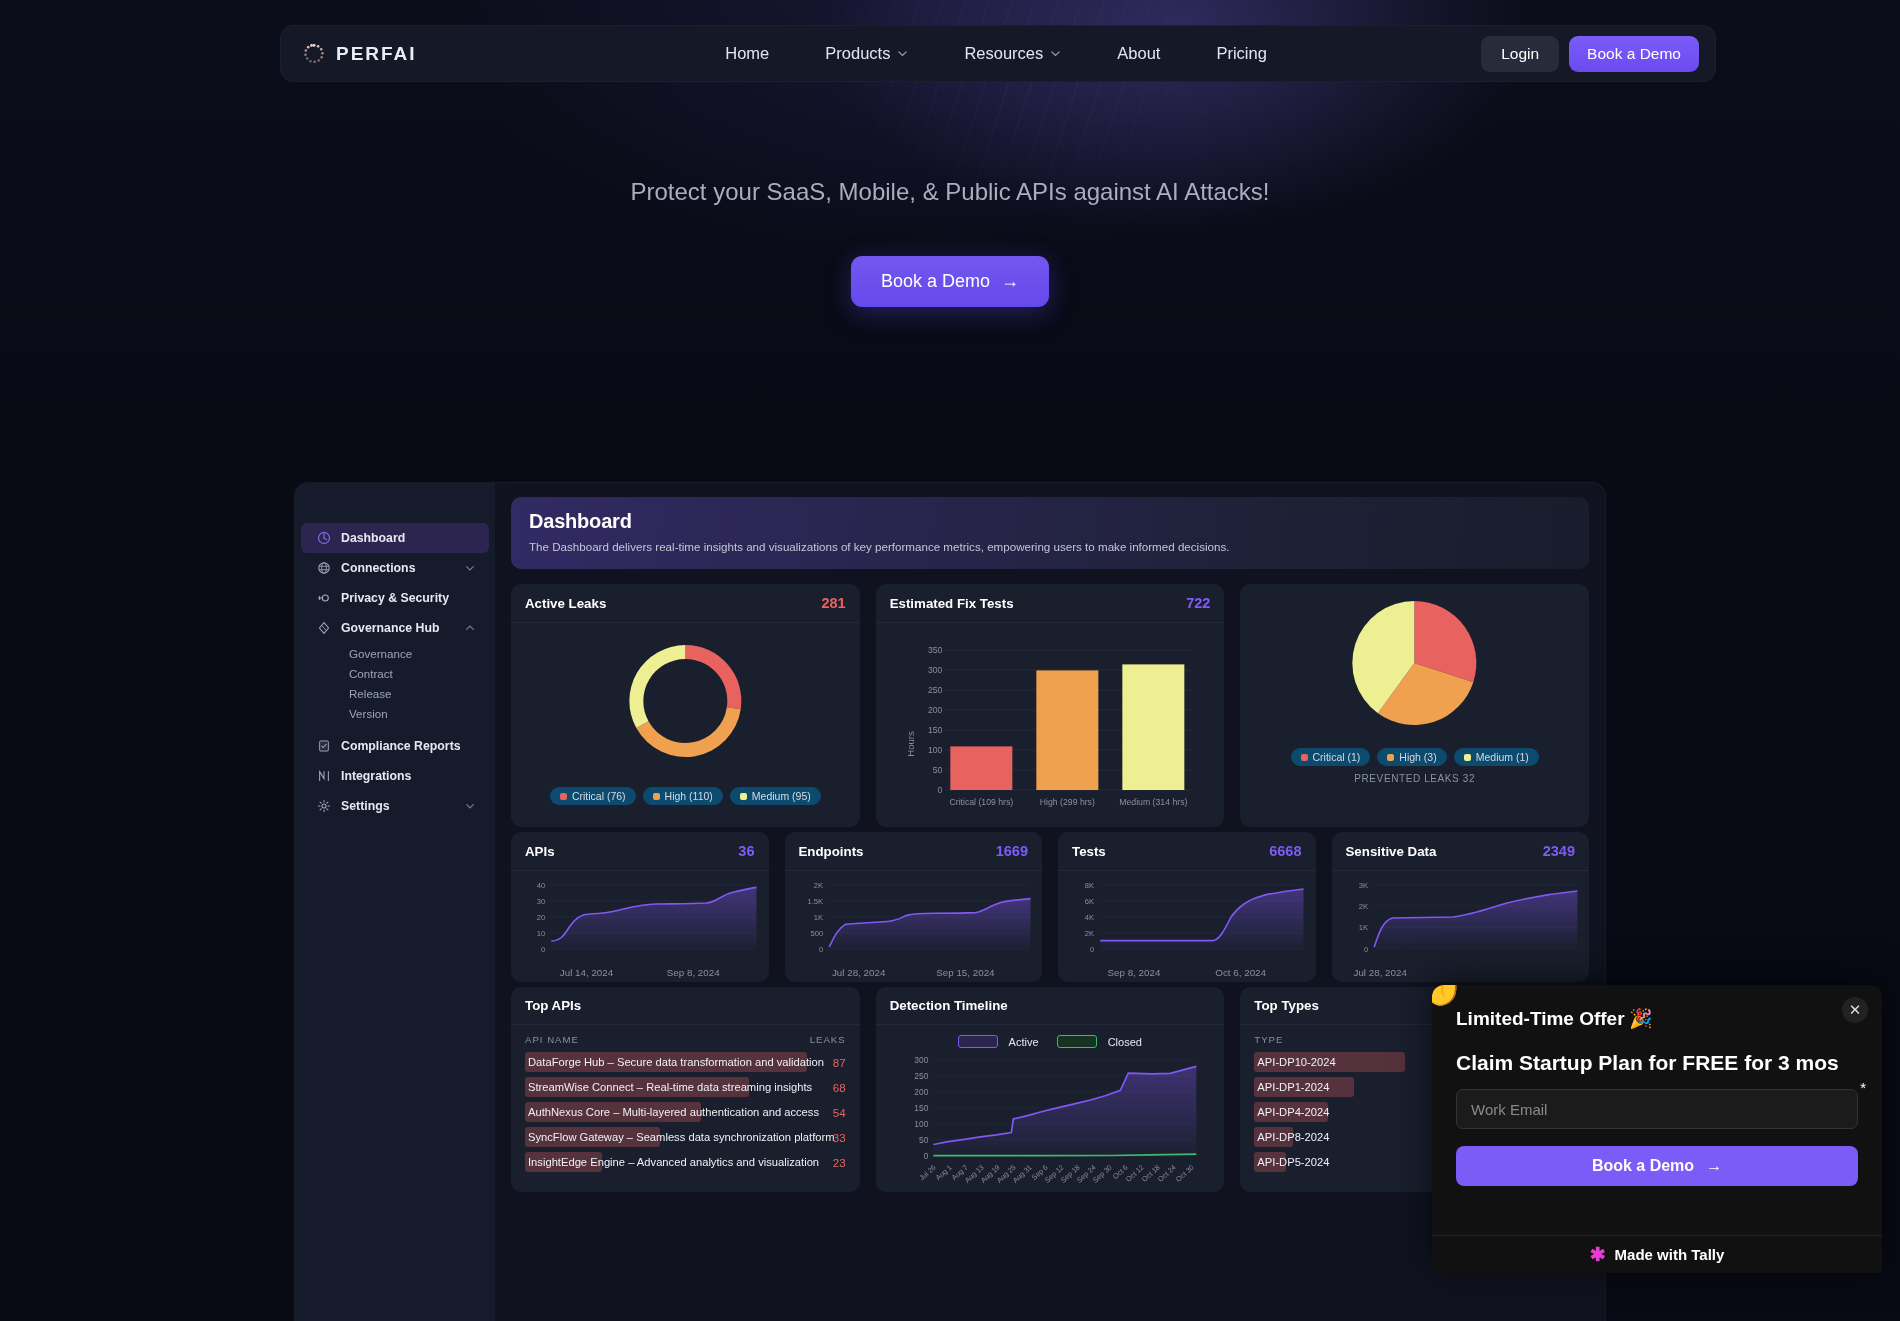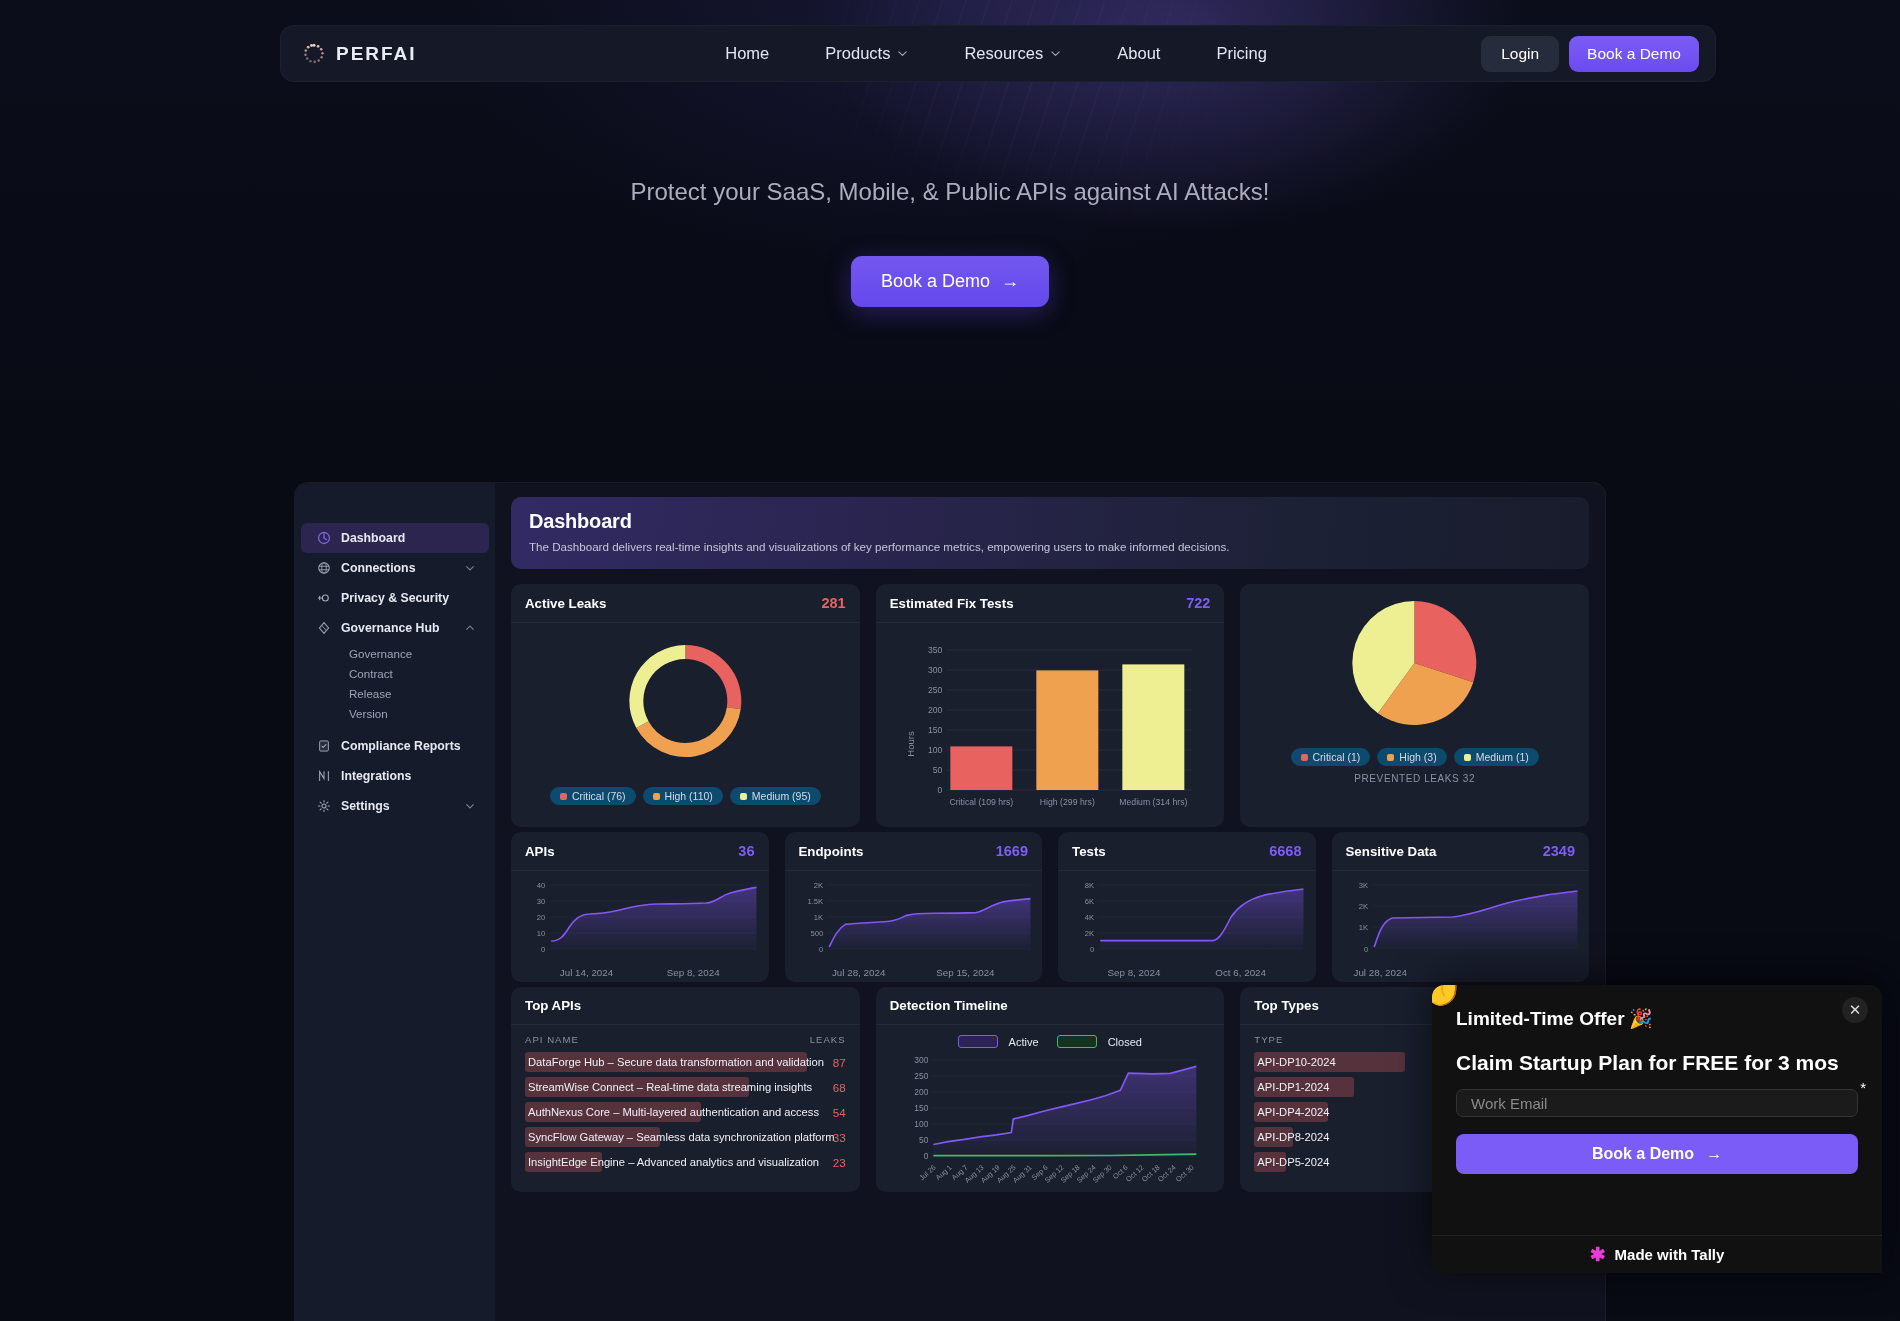--- a/index.html
+++ b/index.html
@@ -148,21 +148,21 @@
   .tally-body { padding:22px 24px 0 24px; }
   .tally-close {
     position:absolute; right:14px; top:12px; width:26px; height:26px; border-radius:50%;
     background:#222; color:#ddd; display:flex; align-items:center; justify-content:center;
     font-size:15px; cursor:pointer;
   }
   .tally-kicker { font-size:19px; font-weight:700; color:#fff; }
   .tally-head { font-size:21px; font-weight:700; color:#fff; margin-top:21px; }
   .tally-field { position:relative; margin-top:14px; }
   .tally-input {
-    width:100%; height:28px; background:#1b1b1b; border:1px solid #343434; border-radius:7px;
+    width:100%; height:40px; background:#1b1b1b; border:1px solid #343434; border-radius:7px;
     color:#eee; font-size:15px; padding:0 14px; font-family:"Liberation Sans",sans-serif;
   }
   .tally-input::placeholder { color:#8a8a8a; }
   .tally-req { position:absolute; right:-8px; top:-10px; color:#fff; font-size:15px; }
   .tally-submit {
     width:100%; height:40px; margin-top:17px; background:#7b5cf6; border:none; border-radius:8px;
     color:#fff; font-size:16px; font-weight:700; cursor:pointer;
     display:flex; align-items:center; justify-content:center; gap:12px;
     font-family:"Liberation Sans",sans-serif;
   }

